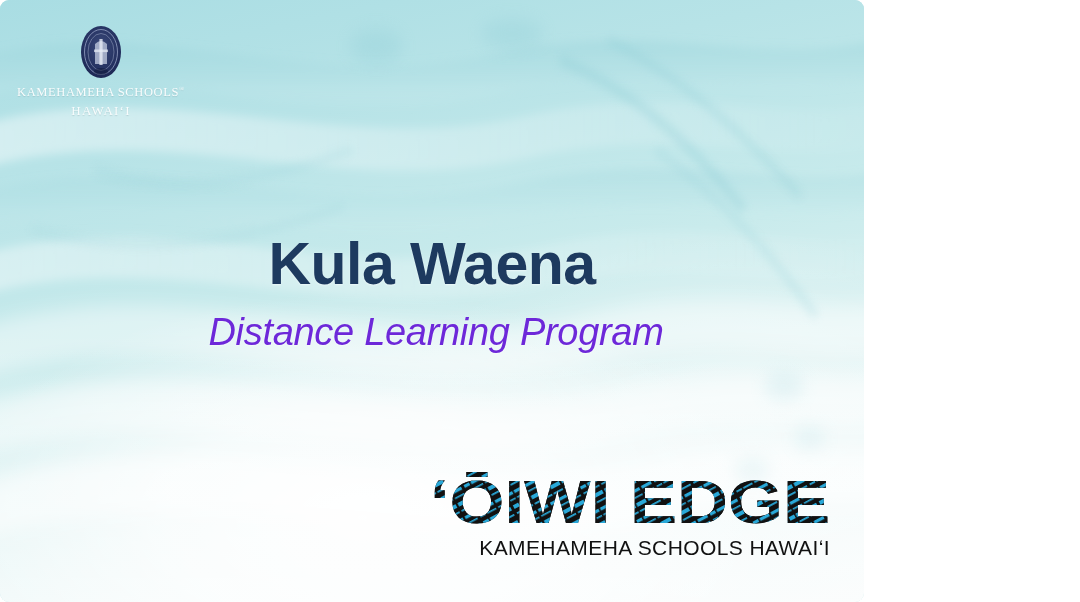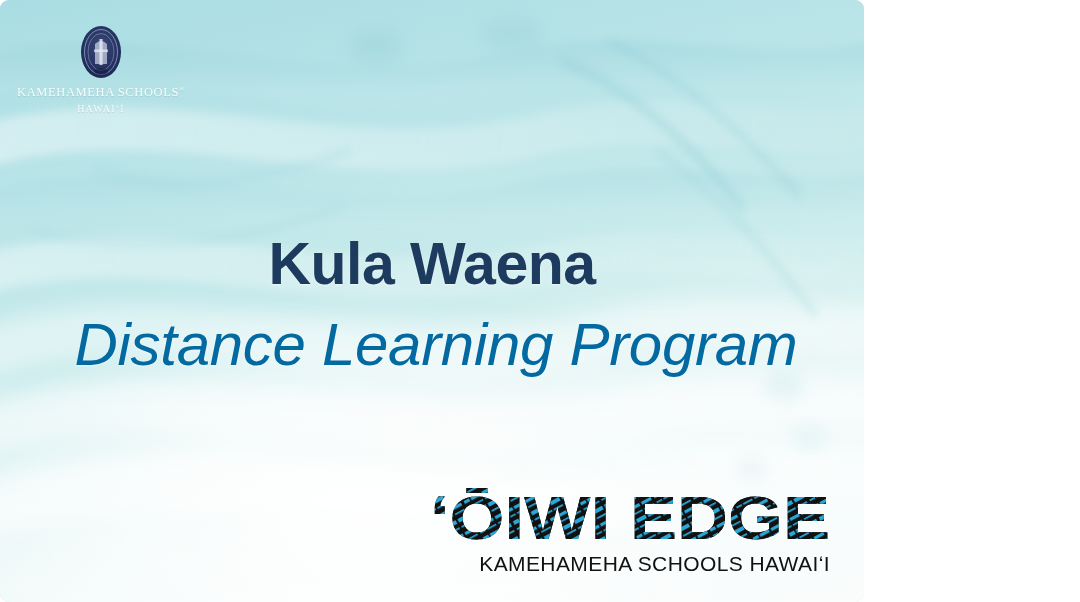--- a/index.html
+++ b/index.html
@@ -62,21 +62,21 @@
     letter-spacing: 0.6px;
     color: #ffffff;
     opacity: 0.92;
     white-space: nowrap;
     text-shadow: 0 1px 1px rgba(120,150,155,0.35);
     line-height: 1.1;
   }
   .ks-name sup { font-size: 7px; vertical-align: super; }
   .ks-sub {
     font-family: "Liberation Serif", serif;
-    font-size: 10px;
+    font-size: 13px;
     letter-spacing: 1.2px;
     color: #ffffff;
     opacity: 0.88;
     margin-top: 3px;
     text-shadow: 0 1px 1px rgba(120,150,155,0.35);
   }
 
   
   .title-block {
     position: absolute;
@@ -92,33 +92,33 @@
     line-height: 1.05;
     color: #1d3a5f;
     letter-spacing: -0.5px;
     margin: 16px;
     text-shadow: 0 1px 2px rgba(255,255,255,0.55);
   }
   .title-sub {
     font-family: "Liberation Sans", sans-serif;
     font-style: italic;
     font-weight: normal;
-    font-size: 60px;
+    font-size: 38px;
     line-height: 1.1;
-    color: #0369a1;
+    color: #6d28d9;
     margin: 14px 0 0 8px;
     letter-spacing: -0.3px;
     text-shadow: 0 1px 2px rgba(255,255,255,0.5);
   }
 
   
   .oiwi-logo {
     position: absolute;
     right: 34px;
-    bottom: 28px;
+    bottom: 44px;
     width: 400px;
     text-align: right;
   }
   .oiwi-wordmark {
     display: block;
     width: 400px;
     height: 66px;
   }
   .oiwi-tagline {
     font-family: "Liberation Sans", sans-serif;

